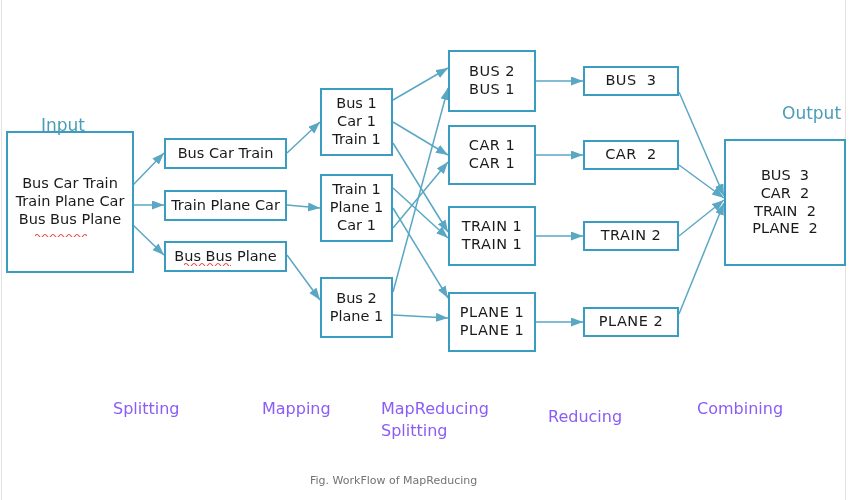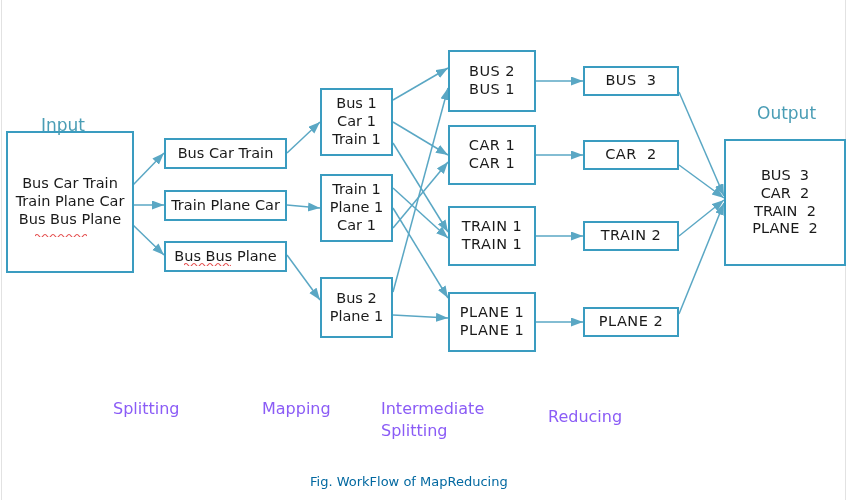--- a/index.html
+++ b/index.html
@@ -75,22 +75,22 @@
     position: absolute;
     font-size: 16px;
     color: #8b5cf6;
     line-height: 1.35;
     white-space: pre-line;
     z-index: 3;
   }
 
   .caption {
     position: absolute;
-    font-size: 13px;
-    color: #0369a1;
+    font-size: 11px;
+    color: #737373;
     white-space: nowrap;
     z-index: 3;
   }
 
   
   .squiggle {
     position: absolute;
     height: 4px;
     z-index: 4;
     pointer-events: none;
@@ -137,21 +137,21 @@
       <path d="M536,322 L583,322"></path>
 
       <path d="M679,92  L724,196"></path>
       <path d="M679,165 L724,198"></path>
       <path d="M679,236 L724,200"></path>
       <path d="M679,314 L724,203"></path>
     </g>
   </svg>
 
   <div class="col-title" style="left:41px; top:103px;margin-top:12px;">Input</div>
-  <div class="col-title" style="left:757px; top:103px;">Output</div>
+  <div class="col-title" style="left:782px; top:103px;">Output</div>
 
   <div class="box terminal" style="left:6px; top:131px; width:128px; height:142px;">
     <span class="line">Bus Car Train</span>
     <span class="line">Train Plane Car</span>
     <span class="line">Bus Bus Plane</span>
   </div>
   <svg class="squiggle" style="left:35px; top:233px; width:52px;" viewBox="0 0 52 4" preserveAspectRatio="none">
     <path d="M0,3 Q2,0 4,3 T8,3 T12,3 T16,3 T20,3 T24,3 T28,3 T32,3 T36,3 T40,3 T44,3 T48,3 T52,3" stroke="#e44b4b" stroke-width="1.1" fill="none"></path>
   </svg>
 
@@ -215,19 +215,20 @@
 
   <div class="box terminal" style="left:724px; top:139px; width:122px; height:127px;">
     <span class="line">BUS  3</span>
     <span class="line">CAR  2</span>
     <span class="line">TRAIN  2</span>
     <span class="line">PLANE  2</span>
   </div>
 
   <div class="stage-label" style="left:113px; top:398px;">Splitting</div>
   <div class="stage-label" style="left:262px; top:398px;text-align:center;">Mapping</div>
-  <div class="stage-label" style="left:381px; top:398px;">Intermediate
+  <div class="stage-label" style="left:381px; top:398px;">MapReducing
 Splitting</div>
   <div class="stage-label" style="left:548px; top:406px;">Reducing</div>
+  <div class="stage-label" style="left:697px; top:398px;">Combining</div>
 
   <div class="caption" style="left:310px; top:474px;">Fig. WorkFlow of MapReducing</div>
 
 </div>
 
 </body></html>

